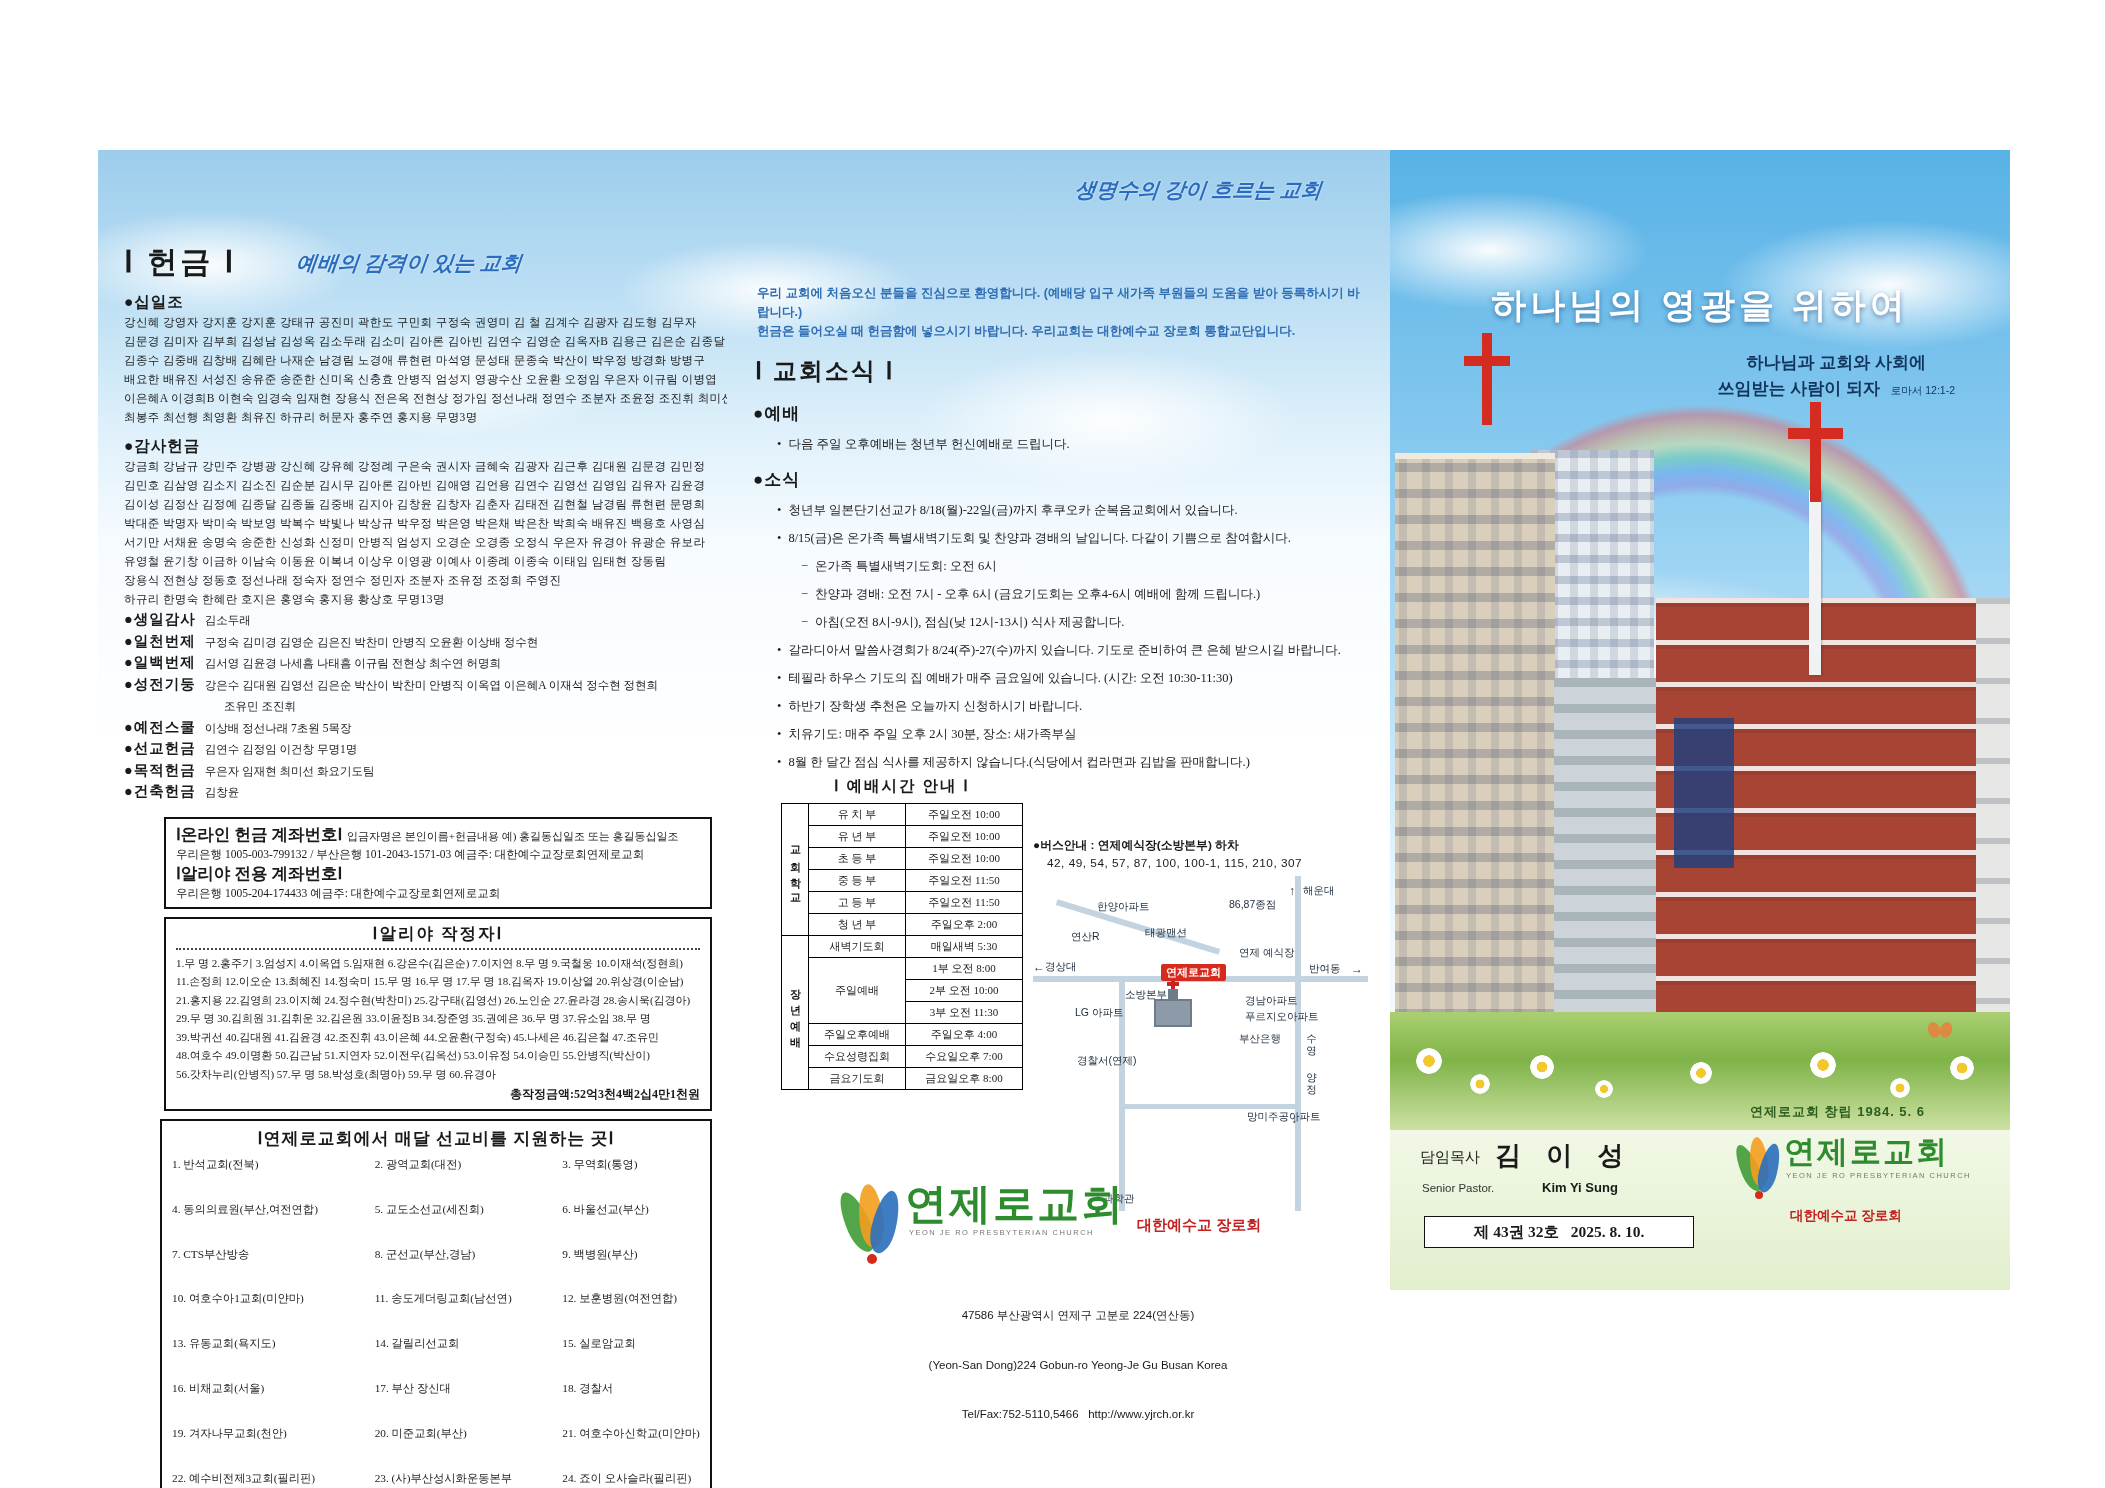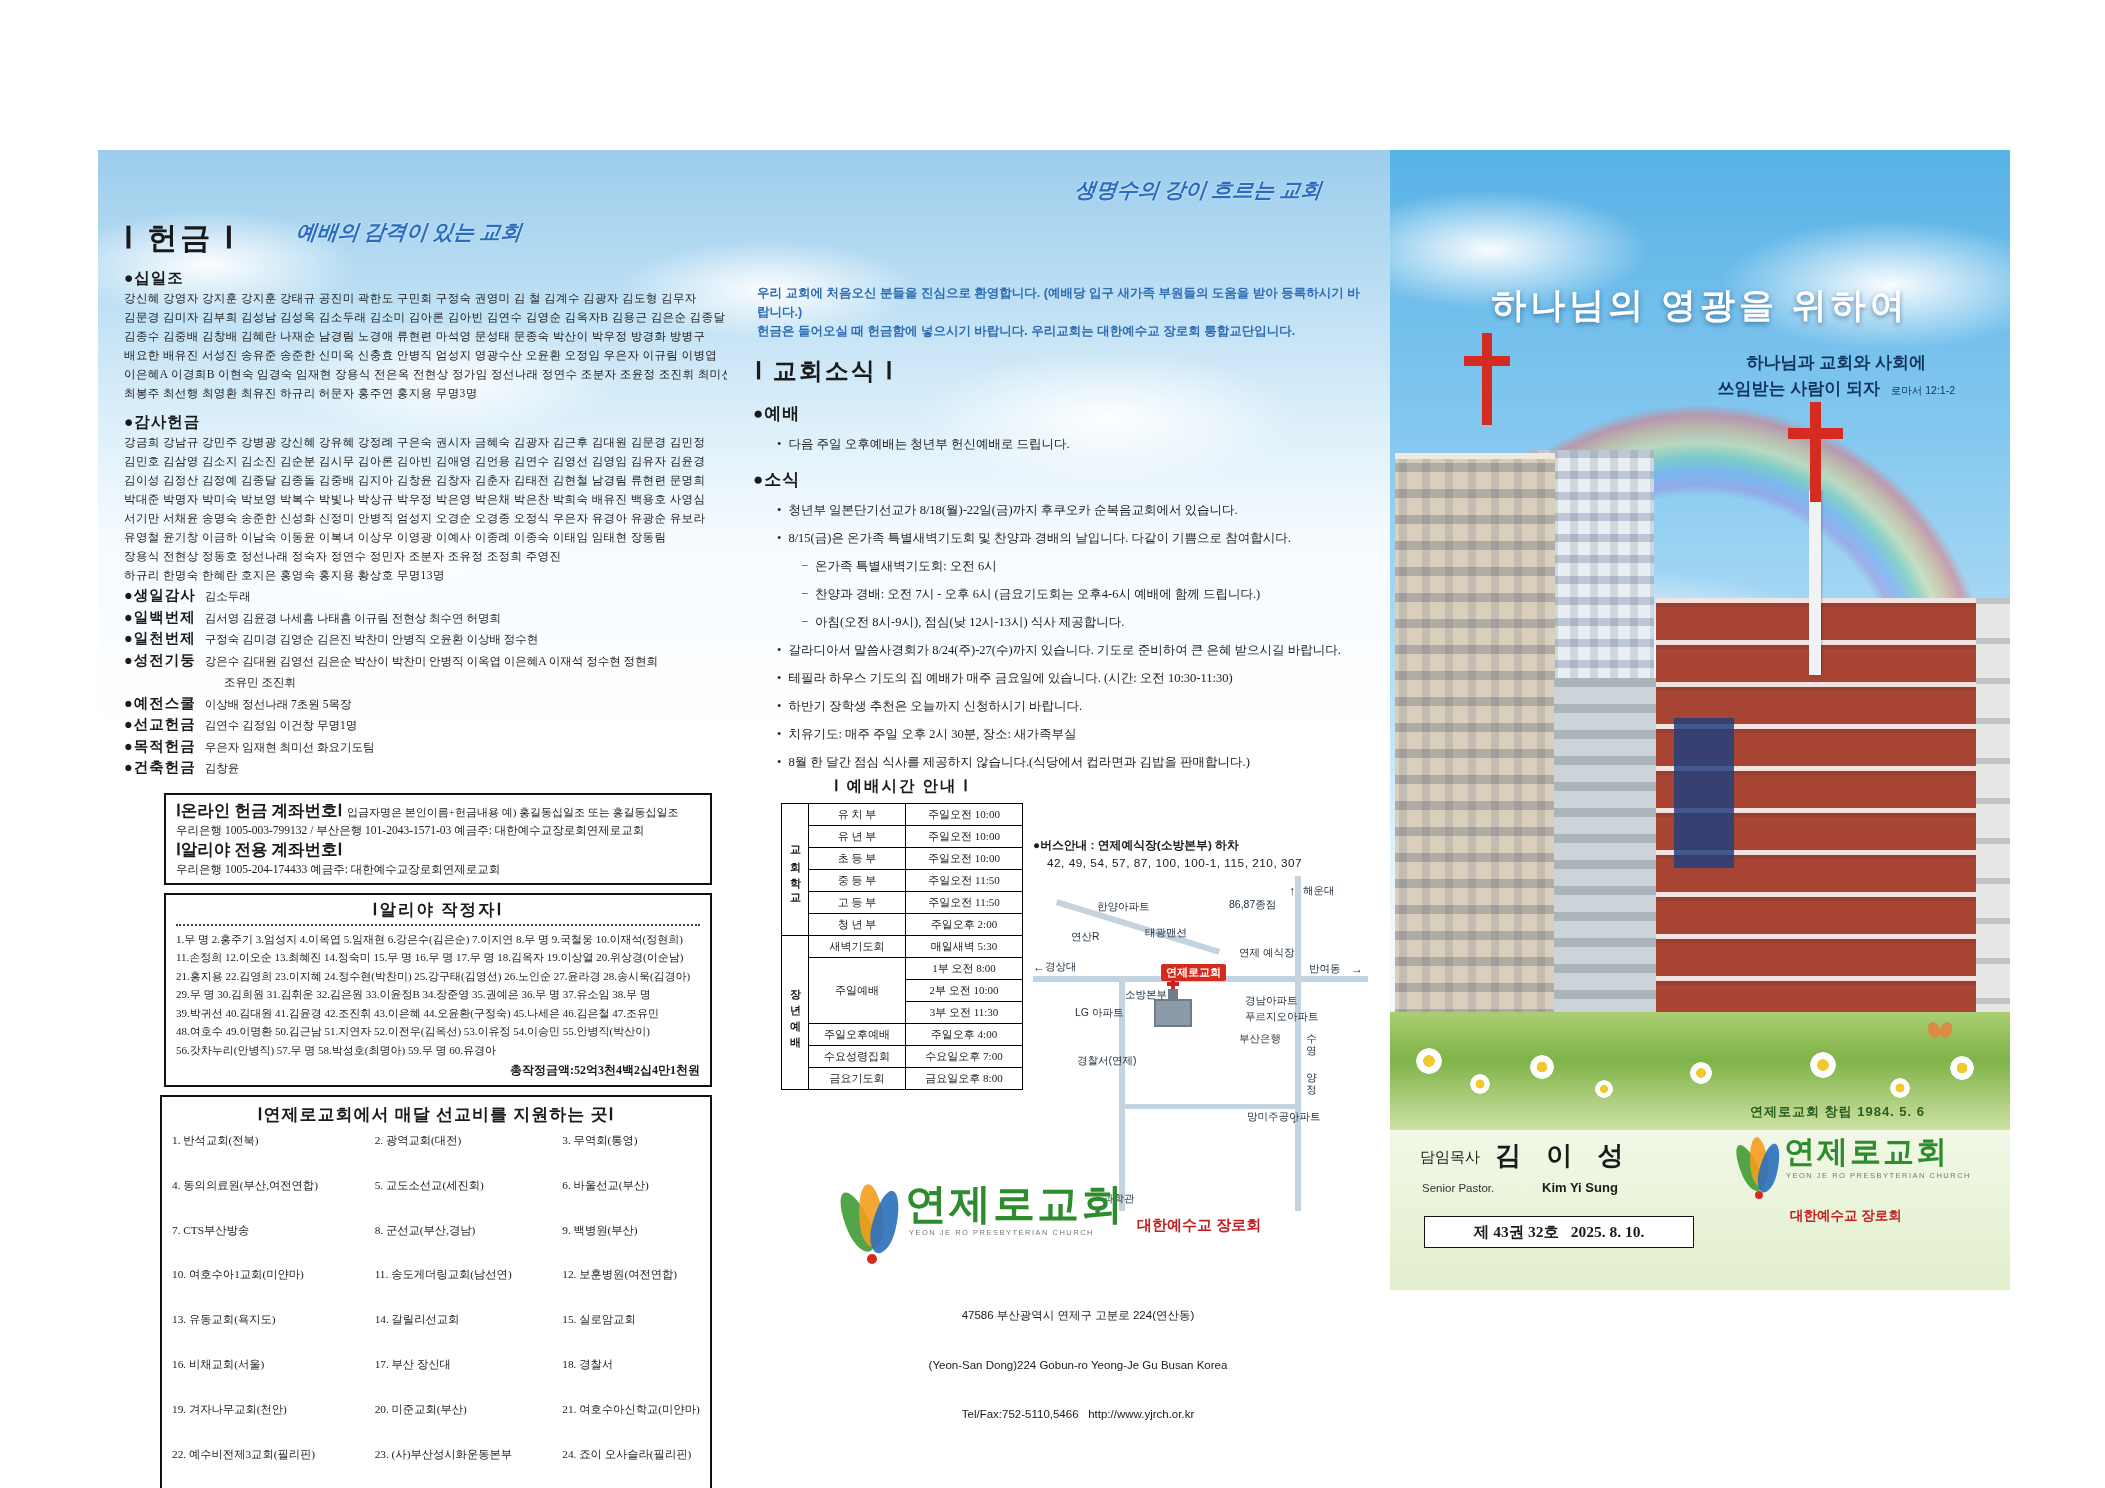--- a/index.html
+++ b/index.html
@@ -9,21 +9,21 @@
   .inner-sky{position:absolute;left:0;top:0;width:1292px;height:600px;
     background:linear-gradient(180deg,#9ccdec 0%,#b9ddf3 22%,#dcefFA 45%,#f6fbff 65%,#ffffff 100%);}
   .icloud{position:absolute;border-radius:50%;
     background:radial-gradient(ellipse at center,rgba(255,255,255,.95) 0%,rgba(255,255,255,0) 70%);}
   .script-slogan{font-family:"Liberation Serif",serif;font-style:italic;font-weight:700;
     color:#2a6cc0;transform:skewX(-6deg);text-shadow:0 0 2px rgba(255,255,255,.9);}
   .box{border:2px solid #111;background:rgba(255,255,255,.8);box-sizing:border-box;}
   
   .panel-left{position:absolute;left:0;top:0;width:647px;height:1140px;box-sizing:border-box;
     padding:0 18px 0 26px;}
-  .lp-header{display:flex;align-items:flex-start;margin-top:68px;}
+  .lp-header{display:flex;align-items:center;margin-top:92px;}
   .lp-title{font-size:30px;font-weight:700;letter-spacing:3px;margin:0;}
   .lp-header .script-slogan{font-size:21px;margin-left:60px;}
   .sec-label{font-weight:700;font-size:15.5px;margin-top:9px;letter-spacing:1px;}
   .name-line{font-family:"Liberation Serif",serif;font-size:11.5px;line-height:19px;
     white-space:nowrap;overflow:hidden;letter-spacing:.4px;}
   .small-row{line-height:20.5px;white-space:nowrap;overflow:hidden;}
   .small-row .lbl{font-weight:700;font-size:14.5px;letter-spacing:1px;margin-right:9px;}
   .small-row .nm{font-family:"Liberation Serif",serif;font-size:11.5px;}
   .small-row.cont{padding-left:100px;}
   .account-box{margin:14px 0 0 40px;width:548px;padding:5px 10px;}
@@ -175,24 +175,24 @@
     <div class="name-line">박대준 박명자 박미숙 박보영 박복수 박빛나 박상규 박우정 박은영 박은채 박은찬 박희숙 배유진 백용호 사영심</div>
     <div class="name-line">서기만 서채윤 송명숙 송준한 신성화 신정미 안병직 엄성지 오경순 오경종 오정식 우은자 유경아 유광순 유보라</div>
     <div class="name-line">유영철 윤기창 이금하 이남숙 이동윤 이복녀 이상우 이영광 이예사 이종례 이종숙 이태임 임태현 장동림</div>
     <div class="name-line">장용식 전현상 정동호 정선나래 정숙자 정연수 정민자 조분자 조유정 조정희 주영진</div>
     <div class="name-line">하규리 한명숙 한혜란 호지은 홍영숙 홍지용 황상호 무명13명</div>
 
     <div class="small-row">
       <span class="lbl">●생일감사</span><span class="nm">김소두래</span>
     </div>
     <div class="small-row">
+      <span class="lbl">●일천번제</span><span class="nm">구정숙 김미경 김영순 김은진 박찬미 안병직 오윤환 이상배 정수현</span>
+    </div>
+    <div class="small-row">
       <span class="lbl">●일백번제</span><span class="nm">김서영 김윤경 나세흠 나태흠 이규림 전현상 최수연 허명희</span>
-    </div>
-    <div class="small-row">
-      <span class="lbl">●일천번제</span><span class="nm">구정숙 김미경 김영순 김은진 박찬미 안병직 오윤환 이상배 정수현</span>
     </div>
     <div class="small-row">
       <span class="lbl">●성전기둥</span><span class="nm">강은수 김대원 김영선 김은순 박산이 박찬미 안병직 이옥엽 이은혜A 이재석 정수현 정현희</span>
     </div>
     <div class="small-row cont">
       <span class="nm">조유민 조진휘</span>
     </div>
     <div class="small-row">
       <span class="lbl">●예전스쿨</span><span class="nm">이상배 정선나래 7초원 5목장</span>
     </div>

